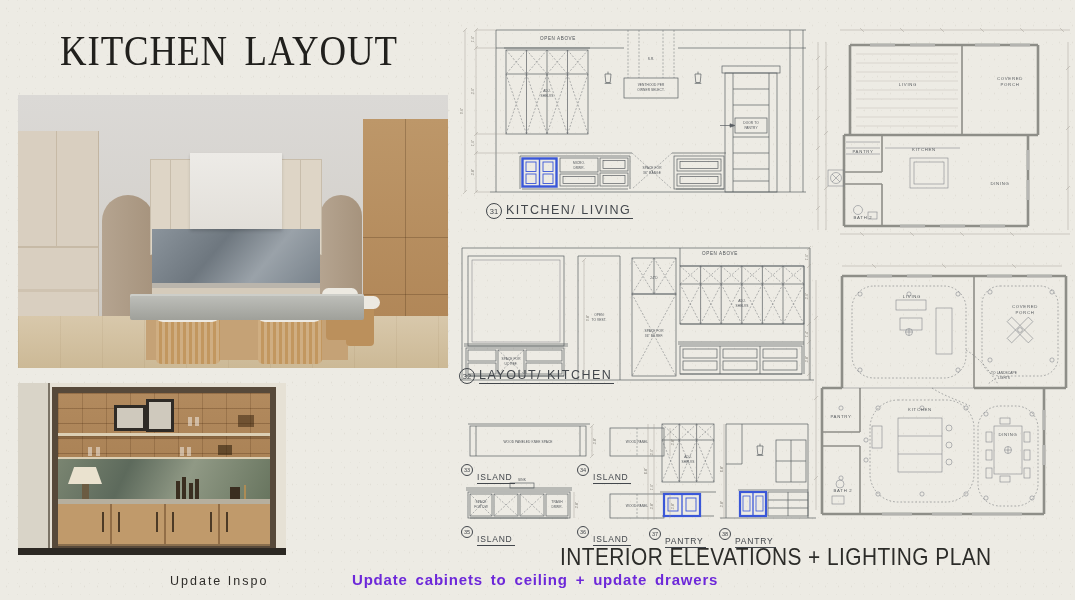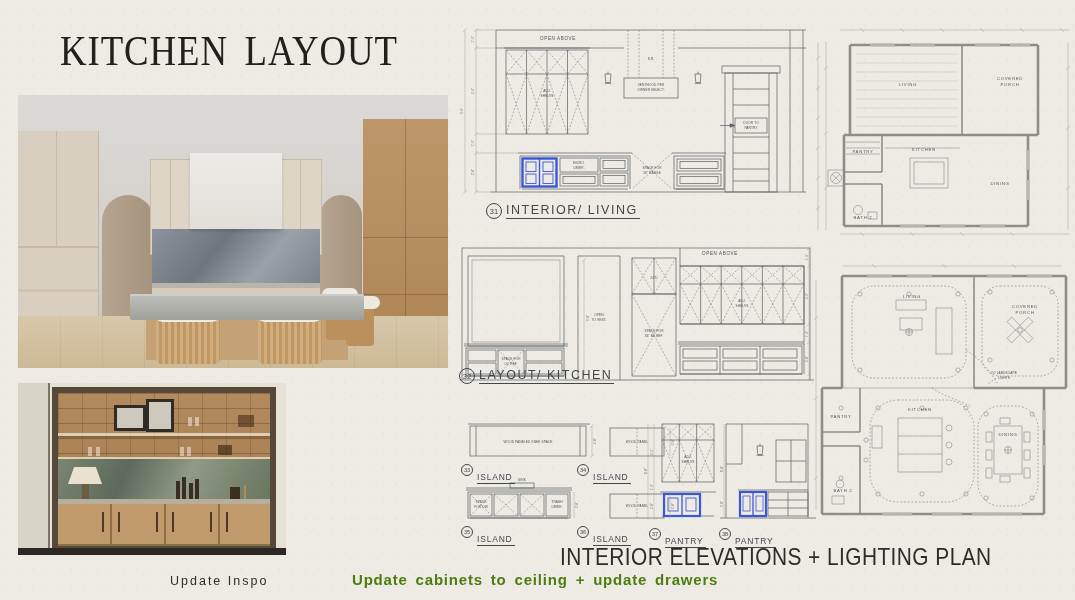--- a/index.html
+++ b/index.html
@@ -6,21 +6,21 @@
   #slide{position:relative;width:1075px;height:600px;margin:0 auto;background:#edebe4;overflow:hidden;
          font-family:"Liberation Sans",sans-serif;}
   #slide::before{content:"";position:absolute;inset:0;pointer-events:none;opacity:.55;
     background-image:radial-gradient(#d9d6cc 0.7px,transparent 0.8px),radial-gradient(#e2dfd6 0.6px,transparent 0.7px);
     background-size:13px 17px,9px 11px;background-position:0 0,4px 6px;}
   .abs{position:absolute;}
   .title{left:60px;top:26px;font-family:"Liberation Serif",serif;font-size:40px;letter-spacing:1px;
          word-spacing:7px;color:#21201d;transform:scaleX(.92) scaleY(1.05);transform-origin:left top;white-space:nowrap;}
   .footer-heading{left:560px;top:543px;font-size:24px;color:#2c2c29;letter-spacing:.5px;white-space:nowrap;
          transform:scaleX(.87);transform-origin:left top;}
-  .note-blue{left:352px;top:571px;font-size:15px;font-weight:700;color:#4d7c0f;letter-spacing:.8px;word-spacing:3px;white-space:nowrap;}
+  .note-blue{left:352px;top:571px;font-size:15px;font-weight:700;color:#6d28d9;letter-spacing:.8px;word-spacing:3px;white-space:nowrap;}
   .photo-caption{left:170px;top:574px;font-size:12.5px;letter-spacing:2px;color:#2e2c29;white-space:nowrap;}
 
   
   .draw-label{display:flex;align-items:center;gap:4px;color:#43474c;white-space:nowrap;text-align:right;}
   .draw-label .num{width:14px;height:14px;border:1.2px solid #43474c;border-radius:50%;font-size:7.5px;
         display:flex;align-items:center;justify-content:center;flex:0 0 auto;}
   .draw-label .lbl{font-size:12.5px;letter-spacing:1.5px;border-bottom:1.2px solid #43474c;padding:0 2px 1px 0;}
   .draw-label.sm .num{width:10px;height:10px;font-size:5.5px;border-width:1px;}
   .draw-label.sm .lbl{font-size:8.5px;letter-spacing:.8px;border-bottom-width:1px;margin-top:16px;}
 
@@ -256,21 +256,21 @@
     <text class="t3" x="193" y="68.5" text-anchor="middle">OWNER SELECT.</text>
     <text class="t3" x="293" y="101.5" text-anchor="middle">DOOR TO</text>
     <text class="t3" x="293" y="106.5" text-anchor="middle">PANTRY</text>
     <text class="t3" x="121" y="141.5" text-anchor="middle">MICRO.</text>
     <text class="t3" x="121" y="146.5" text-anchor="middle">DRWR.</text>
     <text class="t3" x="194" y="147" text-anchor="middle">SPACE FOR</text>
     <text class="t3" x="194" y="152" text-anchor="middle">36" RANGE</text>
   </svg>
   <div class="abs draw-label" style="left:486px;top:203px;">
     <span class="num">31</span>
-    <span class="lbl">INTERIOR/ LIVING</span>
+    <span class="lbl">KITCHEN/ LIVING</span>
   </div>
 
   <svg style="left:458px;top:240px;" width="356" height="146" viewBox="0 0 356 146">
     <g class="ln">
       <path d="M4,8 H352 M4,8 V140 M2,140 H356"></path>
       <rect x="10" y="16" width="96" height="90"></rect>
       <rect x="14" y="20" width="88" height="82" class="thin"></rect>
       <path d="M6,104 H110 M6,106 H110"></path>
       <rect x="8" y="108" width="98" height="28"></rect>
       <rect x="10" y="110" width="28" height="11"></rect>

